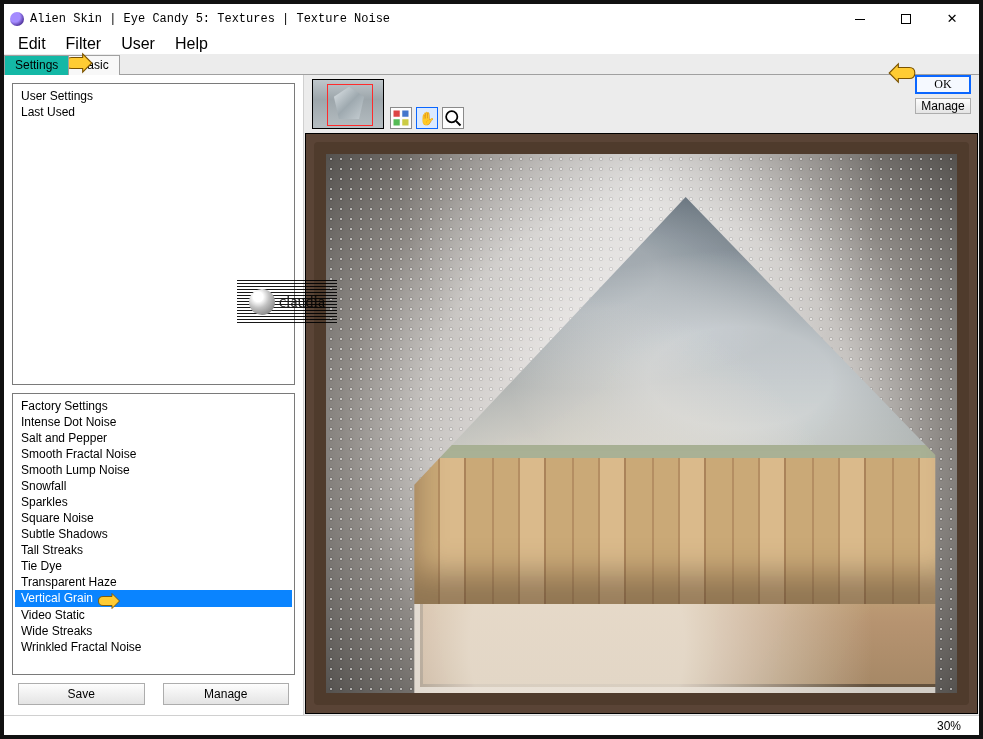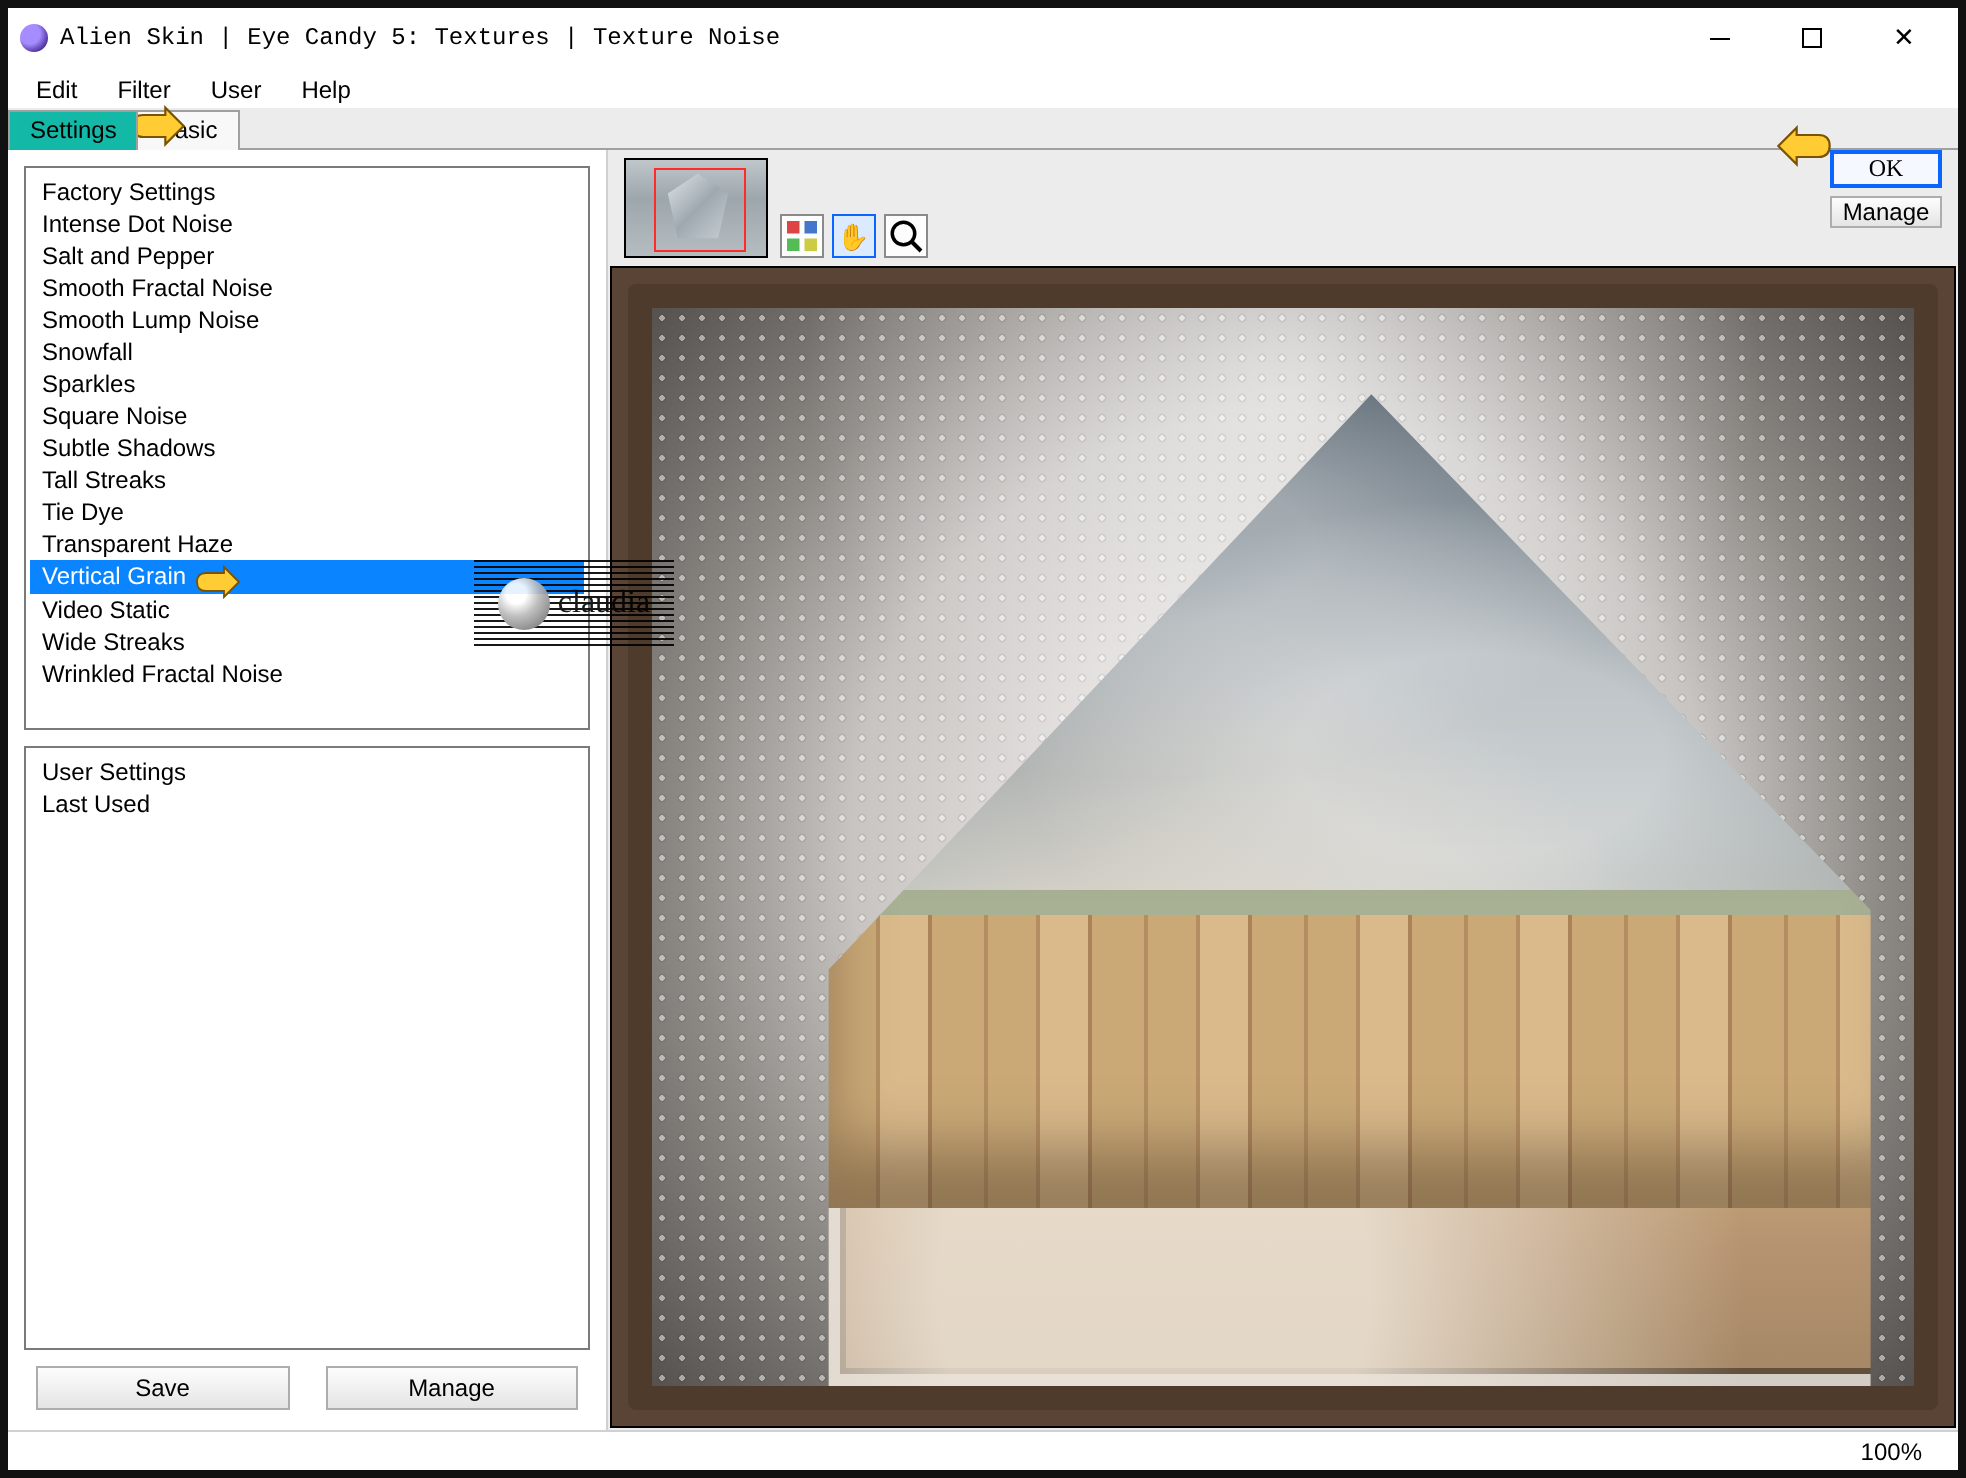--- a/index.html
+++ b/index.html
@@ -36,23 +36,23 @@
     width:46px; height:30px;
     display:flex; align-items:center; justify-content:center;
     font-size:14px; color:#000;
   }
   .win-btn .box-icon {
     width:10px; height:10px; border:1px solid #000; display:inline-block;
   }
   
   .menubar {
     height:20px;
-    display:flex; align-items:flex-end;
+    display:flex; align-items:center;
     padding:0 4px;
-    font-size:12px;
+    font-size:16px;
   }
   .menu-item { padding:2px 10px; }
   
   .toolstrip {
     height:20px;
     background:#ececec;
     display:flex; align-items:flex-end;
     font-size:12px;
     position:relative;
   }
@@ -313,44 +313,44 @@
   </div>
 
   <div class="toolstrip">
     <div class="tab active">Settings</div>
     <div class="tab">Basic</div>
   </div>
 
   <div class="main-area">
 
     <div class="left-panel">
+      <div class="listbox bottom" id="list-bottom">
+          <div class="list-row">User Settings</div>
+          <div class="list-row">Last Used</div>
+        </div>
       <div class="listbox top" id="list-top">
           <div class="list-row">Factory Settings</div>
           <div class="list-row">Intense Dot Noise</div>
           <div class="list-row">Salt and Pepper</div>
           <div class="list-row">Smooth Fractal Noise</div>
           <div class="list-row">Smooth Lump Noise</div>
           <div class="list-row">Snowfall</div>
           <div class="list-row">Sparkles</div>
           <div class="list-row">Square Noise</div>
           <div class="list-row">Subtle Shadows</div>
           <div class="list-row">Tall Streaks</div>
           <div class="list-row">Tie Dye</div>
           <div class="list-row">Transparent Haze</div>
           <div class="list-row selected">Vertical Grain<span class="hand-inline"><svg viewBox="0 0 32 24">
                 <path d="M2 12 Q2 6 8 6 L20 6 L20 2 L30 12 L20 22 L20 18 L8 18 Q2 18 2 12 Z" fill="#ffcc33" stroke="#7a5200" stroke-width="1.2"></path>
               </svg></span></div>
           <div class="list-row">Video Static</div>
           <div class="list-row">Wide Streaks</div>
           <div class="list-row">Wrinkled Fractal Noise</div>
         </div>
-      <div class="listbox bottom" id="list-bottom">
-          <div class="list-row">User Settings</div>
-          <div class="list-row">Last Used</div>
-        </div>
       <div class="btn-row">
         <div class="btn">Save</div>
         <div class="btn">Manage</div>
       </div>
     </div>
 
     <div class="right-col">
       <div class="right-header">
         <div class="thumb">
           <div class="diamond"></div>
@@ -385,21 +385,21 @@
           <div class="mesh"></div>
           <div class="arch">
             <div class="haze"></div>
           </div>
         </div>
       </div>
     </div>
   </div>
 
   <div class="statusbar">
-    <span>100%</span>
+    <span>30%</span>
   </div>
 
   <div class="hand menu">
     <svg viewBox="0 0 32 24">
         <path d="M2 12 Q2 6 8 6 L20 6 L20 2 L30 12 L20 22 L20 18 L8 18 Q2 18 2 12 Z" fill="#ffcc33" stroke="#7a5200" stroke-width="1.2"></path>
       </svg>
   </div>
   <div class="hand ok">
     <svg viewBox="0 0 32 24">
         <path d="M2 12 Q2 6 8 6 L20 6 L20 2 L30 12 L20 22 L20 18 L8 18 Q2 18 2 12 Z" fill="#ffcc33" stroke="#7a5200" stroke-width="1.2"></path>

